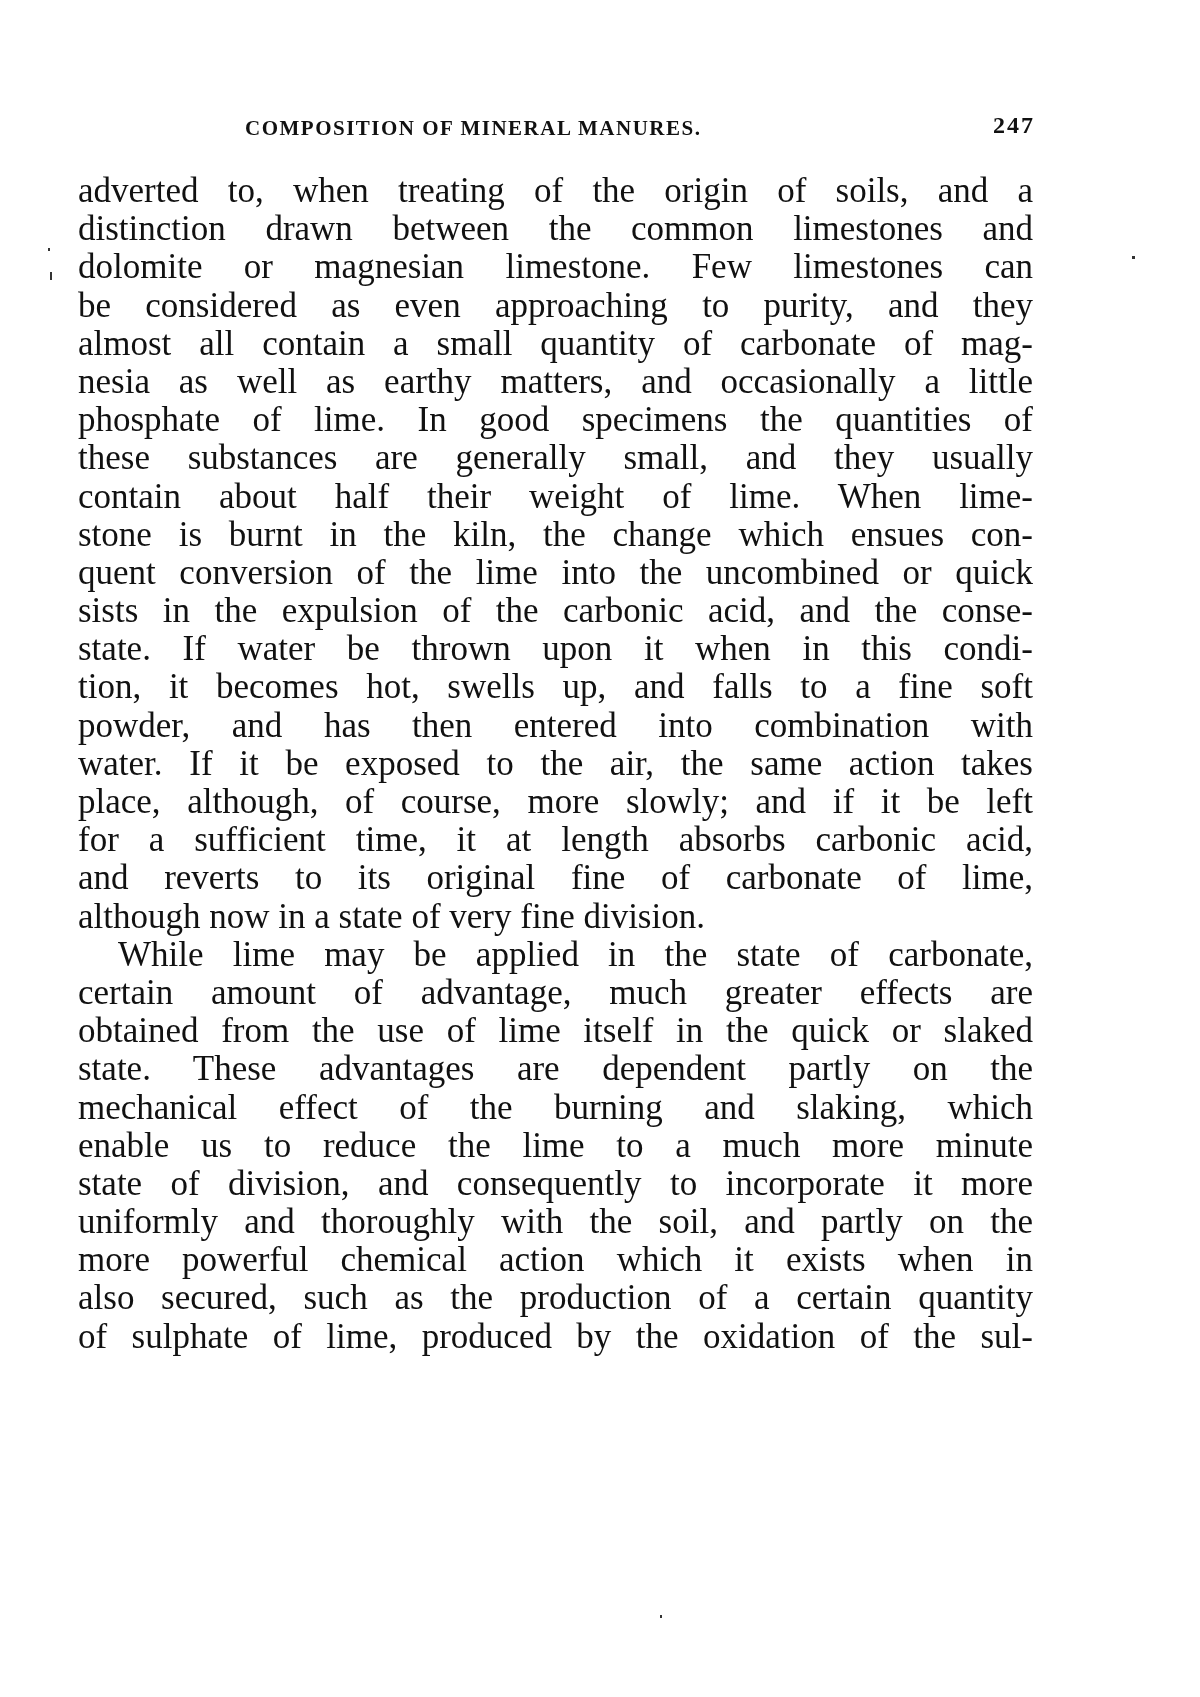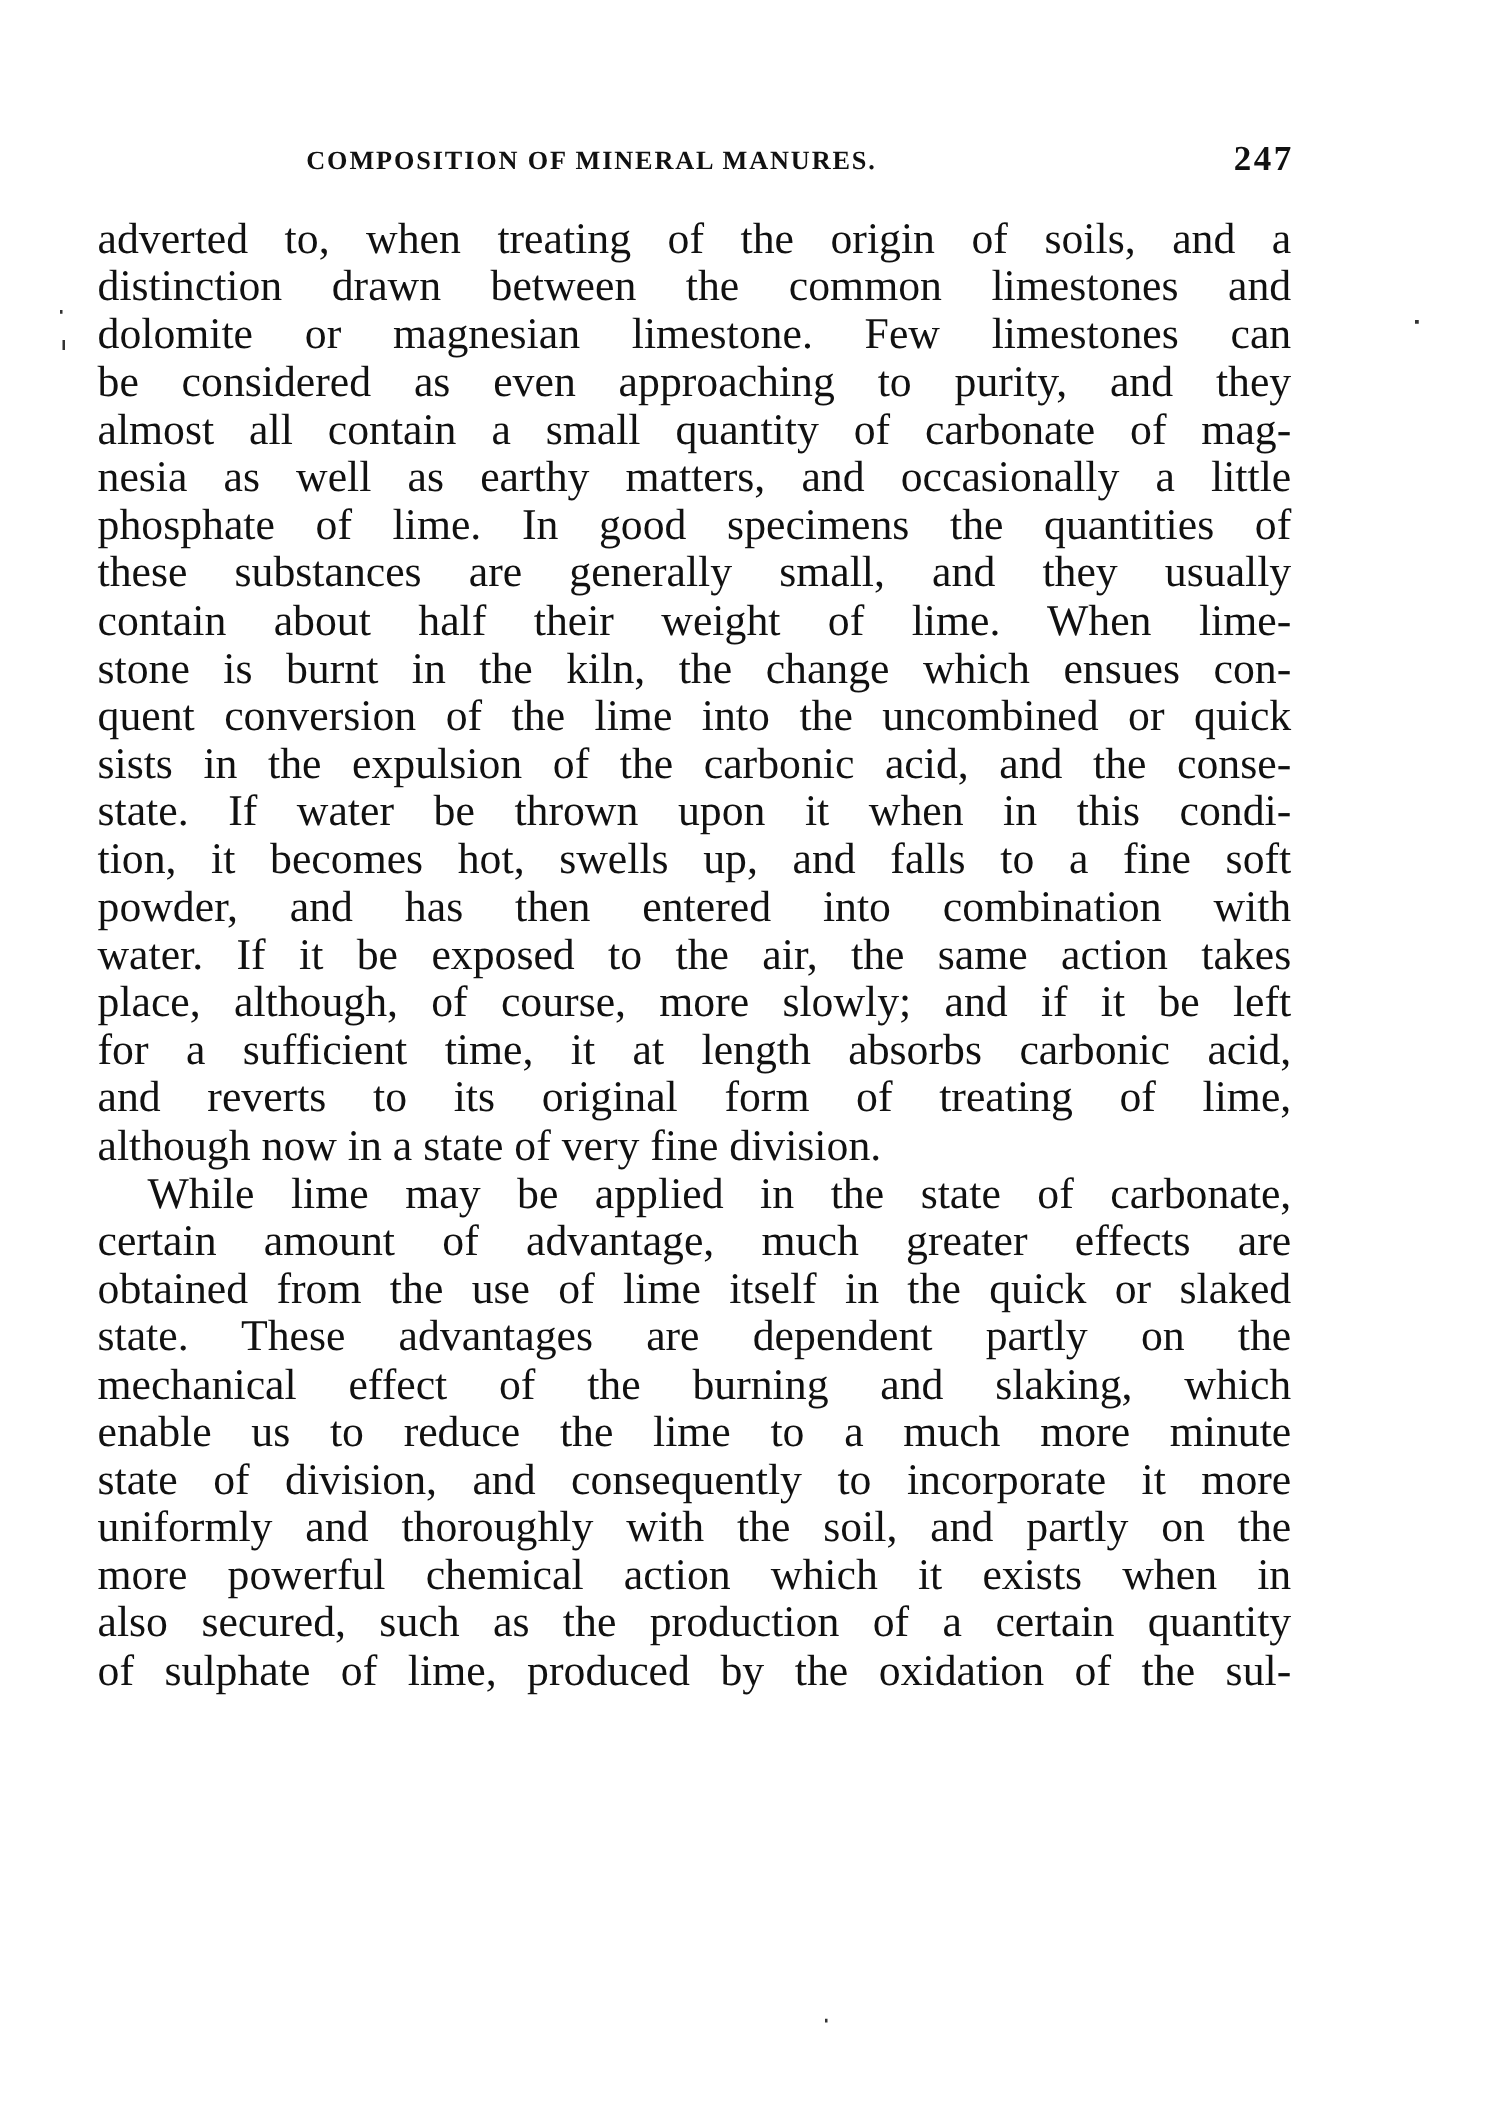--- a/index.html
+++ b/index.html
@@ -10,21 +10,21 @@
     .header {
       position: absolute; top: 112px; left: 80px; width: 955px; height: 40px;
     }
     .running-head {
       position: absolute; left: 165px; top: 4px;
       font-size: 22px; letter-spacing: 1.5px; font-weight: bold;
       font-variant: small-caps; text-transform: uppercase;
       font-size: 21px;
     }
     .page-num {
-      position: absolute; right: 0px; top: 0px; font-size: 28px; font-weight: bold; letter-spacing: 2px;
+      position: absolute; right: 0px; top: 0px; font-size: 24px; font-weight: bold; letter-spacing: 2px;
     }
     .body-text {
       position: absolute; top: 172px; left: 78px; width: 955px;
     }
     .line {
       display: block; font-size: 35px; line-height: 38.2px; height: 38.2px;
       text-align: justify; text-align-last: justify; white-space: nowrap;
     }
     .line.last { text-align-last: left; }
     .line.indent { padding-left: 40px; }
@@ -50,21 +50,21 @@
     <span class="line">contain about half their weight of lime.  When lime-</span>
     <span class="line">stone is burnt in the kiln, the change which ensues con-</span>
     <span class="line">quent conversion of the lime into the uncombined or quick</span>
     <span class="line">sists in the expulsion of the carbonic acid, and the conse-</span>
     <span class="line">state.  If water be thrown upon it when in this condi-</span>
     <span class="line">tion, it becomes hot, swells up, and falls to a fine soft</span>
     <span class="line">powder, and has then entered into combination with</span>
     <span class="line">water.  If it be exposed to the air, the same action takes</span>
     <span class="line">place, although, of course, more slowly; and if it be left</span>
     <span class="line">for a sufficient time, it at length absorbs carbonic acid,</span>
-    <span class="line">and reverts to its original form of treating of lime,</span>
+    <span class="line">and reverts to its original fine of carbonate of lime,</span>
     <span class="line last">although now in a state of very fine division.</span>
     <span class="line indent">While lime may be applied in the state of carbonate,</span>
     <span class="line">certain amount of advantage, much greater effects are</span>
     <span class="line">obtained from the use of lime itself in the quick or slaked</span>
     <span class="line">state.  These advantages are dependent partly on the</span>
     <span class="line">mechanical effect of the burning and slaking, which</span>
     <span class="line">enable us to reduce the lime to a much more minute</span>
     <span class="line">state of division, and consequently to incorporate it more</span>
     <span class="line">uniformly and thoroughly with the soil, and partly on the</span>
     <span class="line">more powerful chemical action which it exists when in</span>

